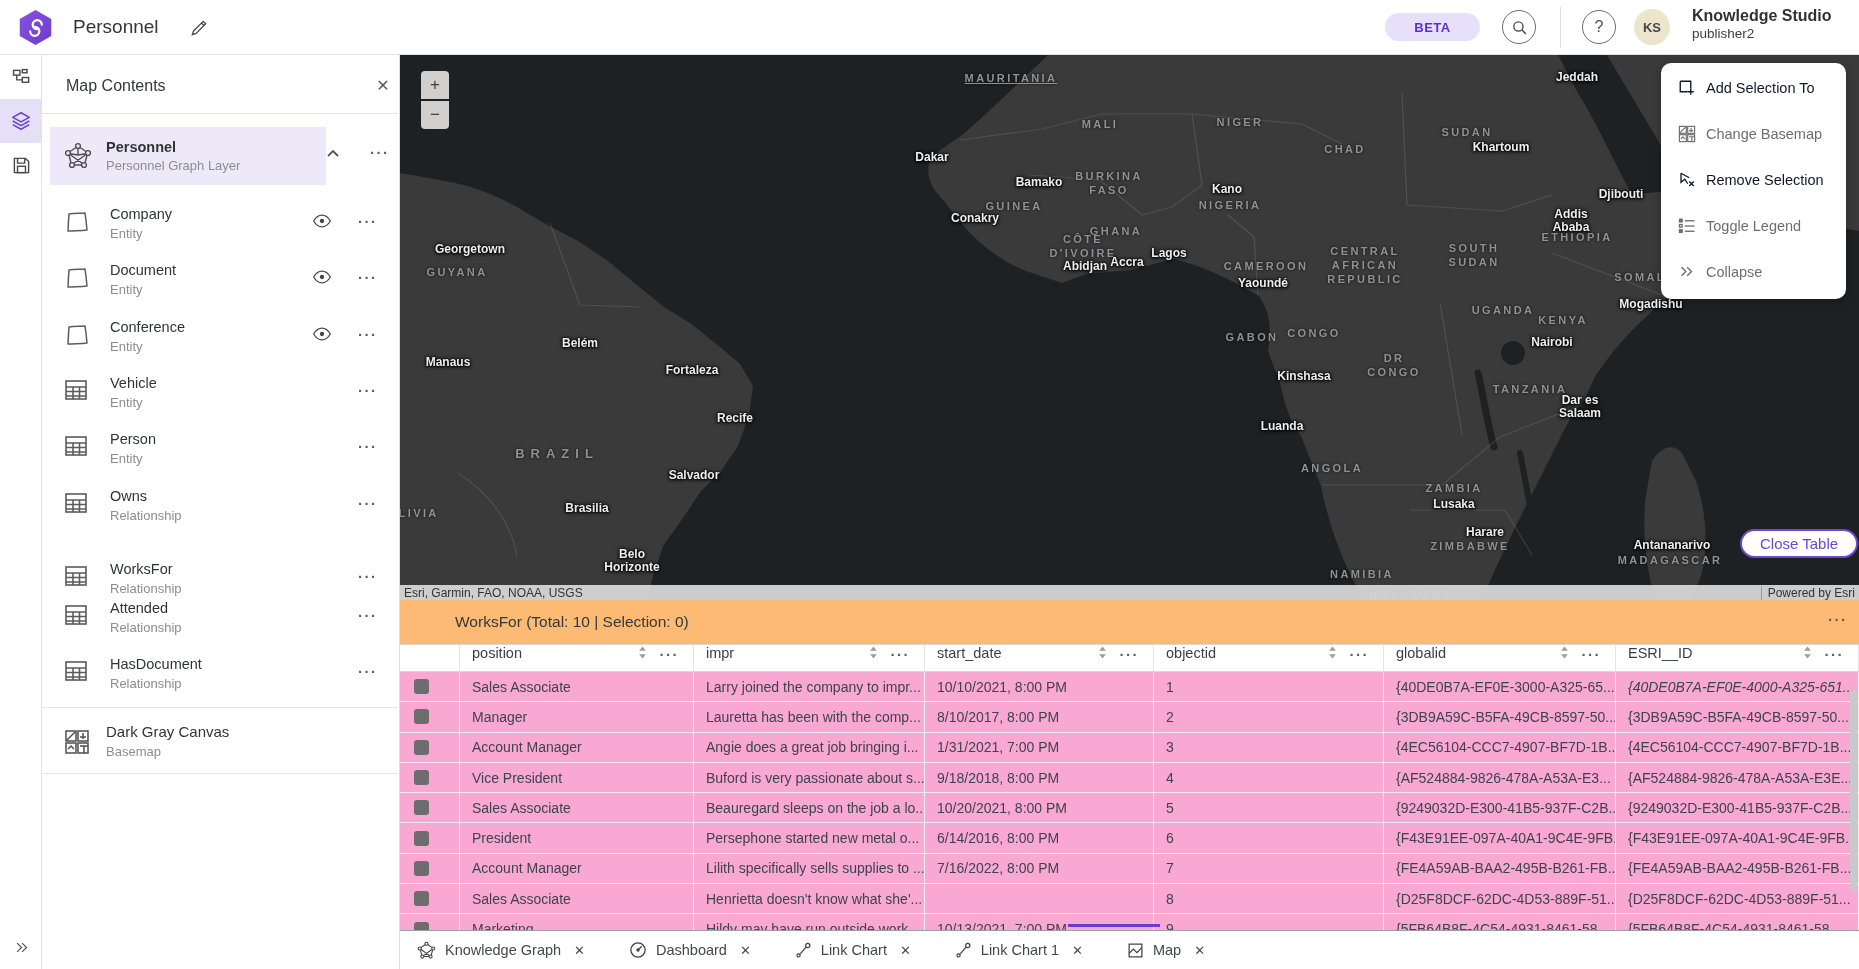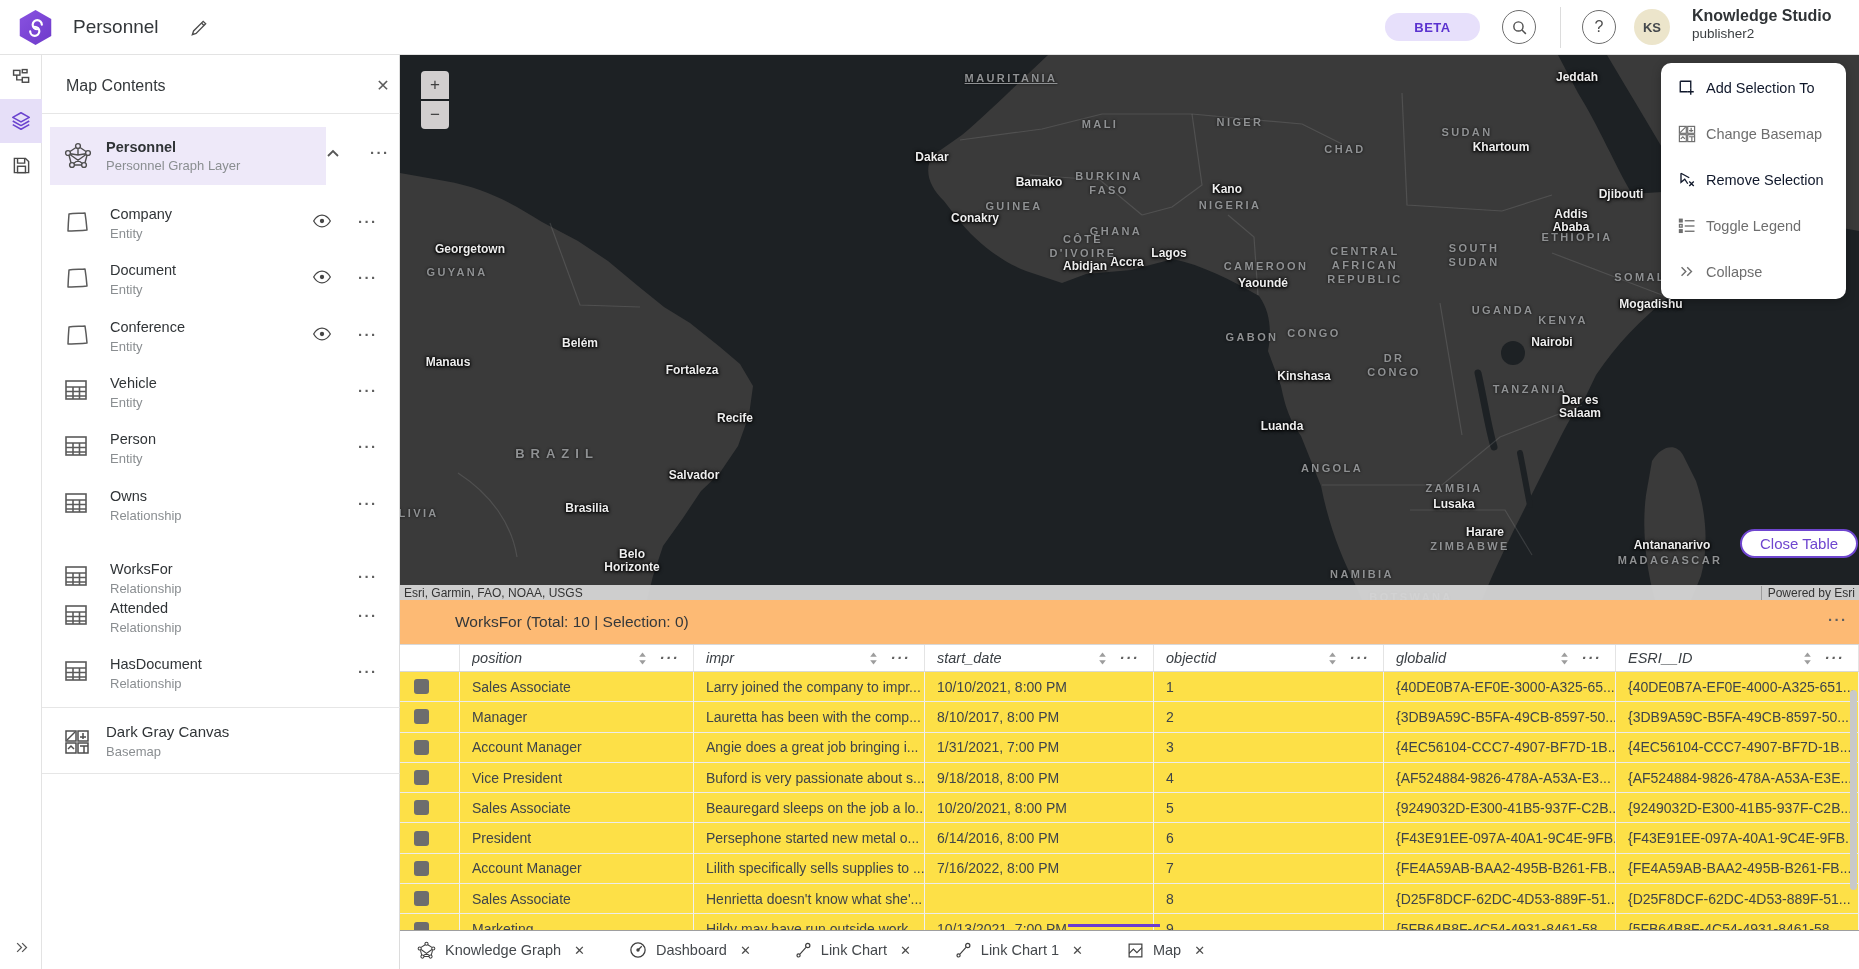--- a/index.html
+++ b/index.html
@@ -85,24 +85,24 @@
   .menu-item .mi-label { margin-left:10px; font-size:14.5px; white-space:nowrap; }
   .menu-item.enabled { color:#6e6e6e; }
   .menu-item.disabled { color:#0f172a; cursor:default; }
 
   
   #table-bar { position:absolute; left:400px; top:600px; width:1459px; height:44px; background:#fdba74; z-index:12; }
   #table-title { position:absolute; left:55px; top:13px; font-size:15.5px; color:#34383b; }
   #table-bar-dots { position:absolute; left:1428px; top:10px; cursor:pointer; }
   #thead { position:absolute; left:400px; top:644px; width:1459px; height:28px; background:#fff; border-top:1px solid #d8d8d8;
            border-bottom:1px solid #d8d8d8; display:flex; z-index:12; }
-  .th { position:relative; height:100%; border-right:1px solid #e4e4e4; display:flex; align-items:center; padding:0 14px 0 12px;font-style:italic; }
+  .th { position:relative; height:100%; border-right:1px solid #e4e4e4; display:flex; padding:0 14px 0 12px; }
   .th-label { font-size:14.5px; color:#3a3f44; flex:1; white-space:nowrap; overflow:hidden; }
   .sort-icon { color:#9d9d9d; margin-right:12px; cursor:pointer; flex:none; }
-  #tbody { position:absolute; left:400px; top:672px; width:1459px; height:258px; overflow:hidden; background:#fde047; z-index:11; }
+  #tbody { position:absolute; left:400px; top:672px; width:1459px; height:258px; overflow:hidden; background:#f9a8d4; z-index:11; }
   .tr { display:flex; height:30.3px; border-bottom:1px solid #ececec; }
   .td { font-size:14px; color:#3f444a; padding:0 10px 0 12px; display:flex; align-items:center;
         white-space:nowrap; overflow:hidden; border-right:1px solid #f0f0f0; }
   .row-check { width:15px; height:15px; border-radius:3px; background:#6d6d6d; margin-left:14px; cursor:pointer; flex:none; }
   #v-scrollbar { position:absolute; left:1850px; top:690px; width:7px; height:200px; background:#c9c9c9; border-radius:4px; z-index:13; cursor:pointer; }
   #active-cell-bar { position:absolute; left:1068px; top:924px; width:92px; height:3px; background:#6a3bd0; z-index:14; }
 
   
   #tabbar { position:absolute; left:400px; top:930px; width:1459px; height:39px; background:#fff; border-top:1px solid #9e9e9e;
             display:flex; align-items:center; gap:44px; padding-left:17px; z-index:12; }
@@ -706,21 +706,21 @@
   <div id="tbody">
       <div class="tr">
         <div class="td" style="width: 60px; padding: 0px;">
           <span class="row-check"></span>
         </div>
         <div class="td" style="width: 234px;">Sales Associate</div>
         <div class="td" style="width: 231px;">Larry joined the company to impr...</div>
         <div class="td" style="width: 229px;">10/10/2021, 8:00 PM</div>
         <div class="td" style="width: 230px;">1</div>
         <div class="td" style="width: 232px;">{40DE0B7A-EF0E-3000-A325-65...</div>
-        <div class="td" style="width: 243px;">{40DE0B7A-EF0E-4000-A325-651...</div>
+        <div class="td" style="width: 243px; font-style: italic;">{40DE0B7A-EF0E-4000-A325-651...</div>
       </div>
       <div class="tr">
         <div class="td" style="width: 60px; padding: 0px;">
           <span class="row-check"></span>
         </div>
         <div class="td" style="width: 234px;">Manager</div>
         <div class="td" style="width: 231px;">Lauretta has been with the comp...</div>
         <div class="td" style="width: 229px;">8/10/2017, 8:00 PM</div>
         <div class="td" style="width: 230px;">2</div>
         <div class="td" style="width: 232px;">{3DB9A59C-B5FA-49CB-8597-50...</div>

